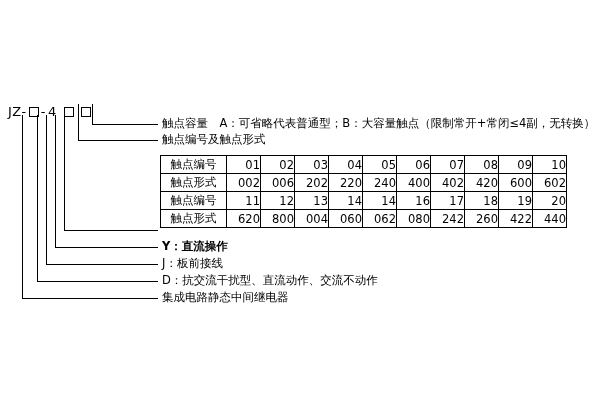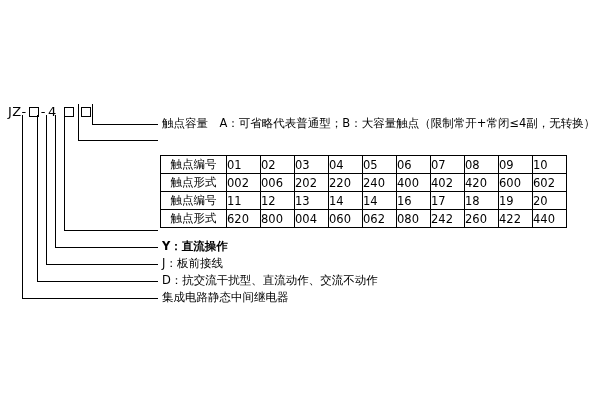--- a/index.html
+++ b/index.html
@@ -68,21 +68,21 @@
     left: 160px;
     top: 155px;
   }
   table.contact-table {
     border-collapse: collapse;
     font-size: 11.5px;
     padding-left: 48px;
   }
   table.contact-table td {
     border: 1px solid #000;
-    text-align: left;
+    text-align: right;
     padding: 1px 0;
     height: 16px;
     box-sizing: border-box;
   }
   table.contact-table td.lbl {
     width: 66px;
     padding: 1px 3px;
     text-align: center;
     white-space: nowrap;
   }
@@ -121,20 +121,21 @@
   <div class="vline" style="left:46px; top:115px; height:149px;"></div>
   <div class="hline" style="left:46px; top:264px; width:112px;"></div>
 
   <div class="vline" style="left:37px; top:115px; height:166px;"></div>
   <div class="hline" style="left:37px; top:281px; width:121px;"></div>
 
   <div class="vline" style="left:22px; top:115px; height:183px;"></div>
   <div class="hline" style="left:22px; top:298px; width:136px;"></div>
 
   <div class="note" style="left:162px; top:117px;">触点容量　A：可省略代表普通型；B：大容量触点（限制常开+常闭≤4副，无转换）</div>
+  <div class="note" style="left:162px; top:133px;">触点编号及触点形式</div>
   <div class="note" style="left:162px; top:240px;font-weight:bold;">Y：直流操作</div>
   <div class="note" style="left:162px; top:257px;">J：板前接线</div>
   <div class="note" style="left:162px; top:291px;">集成电路静态中间继电器</div>
   <div class="note" style="left:162px; top:274px;">D：抗交流干扰型、直流动作、交流不动作</div>
 
   <div class="tbl-wrap">
     <table class="contact-table">
       <tbody>
         <tr>
           <td class="lbl">触点编号</td>

